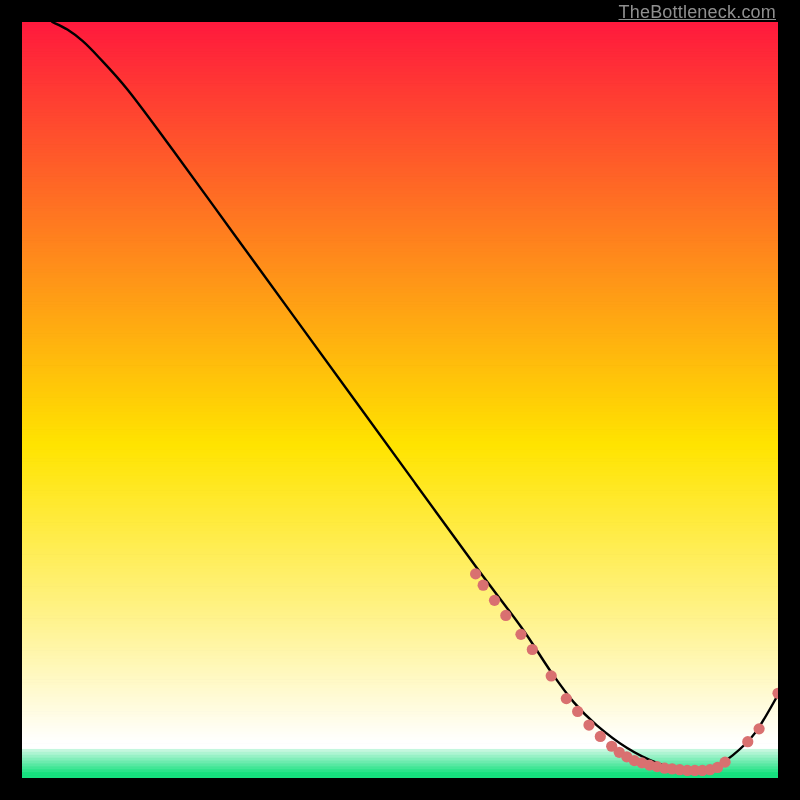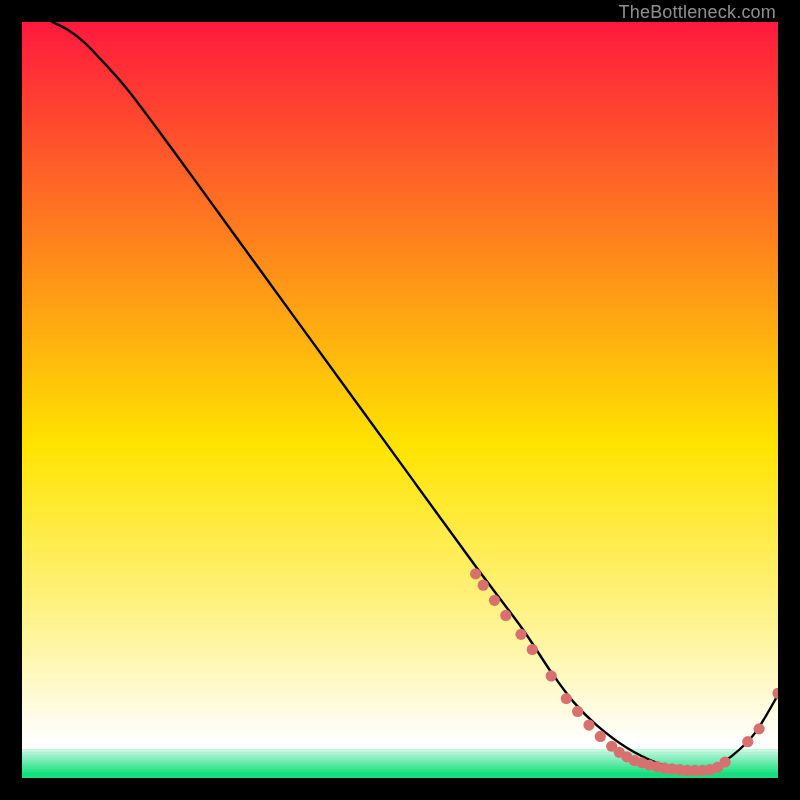--- a/index.html
+++ b/index.html
@@ -24,20 +24,21 @@
   }
   .watermark {
     position: absolute;
     top: 2px;
     right: 24px;
     font-family: Arial, Helvetica, sans-serif;
     font-size: 18px;
     color: #8f8f8f;
     letter-spacing: 0.2px;
     user-select: none;
+    text-decoration: underline;
   }
 </style>
 </head>
 <body>
 
 <div class="watermark">TheBottleneck.com</div>
 
 <div class="chart-wrap">
   <svg class="chart" viewBox="0 0 756 756">
     <defs>

